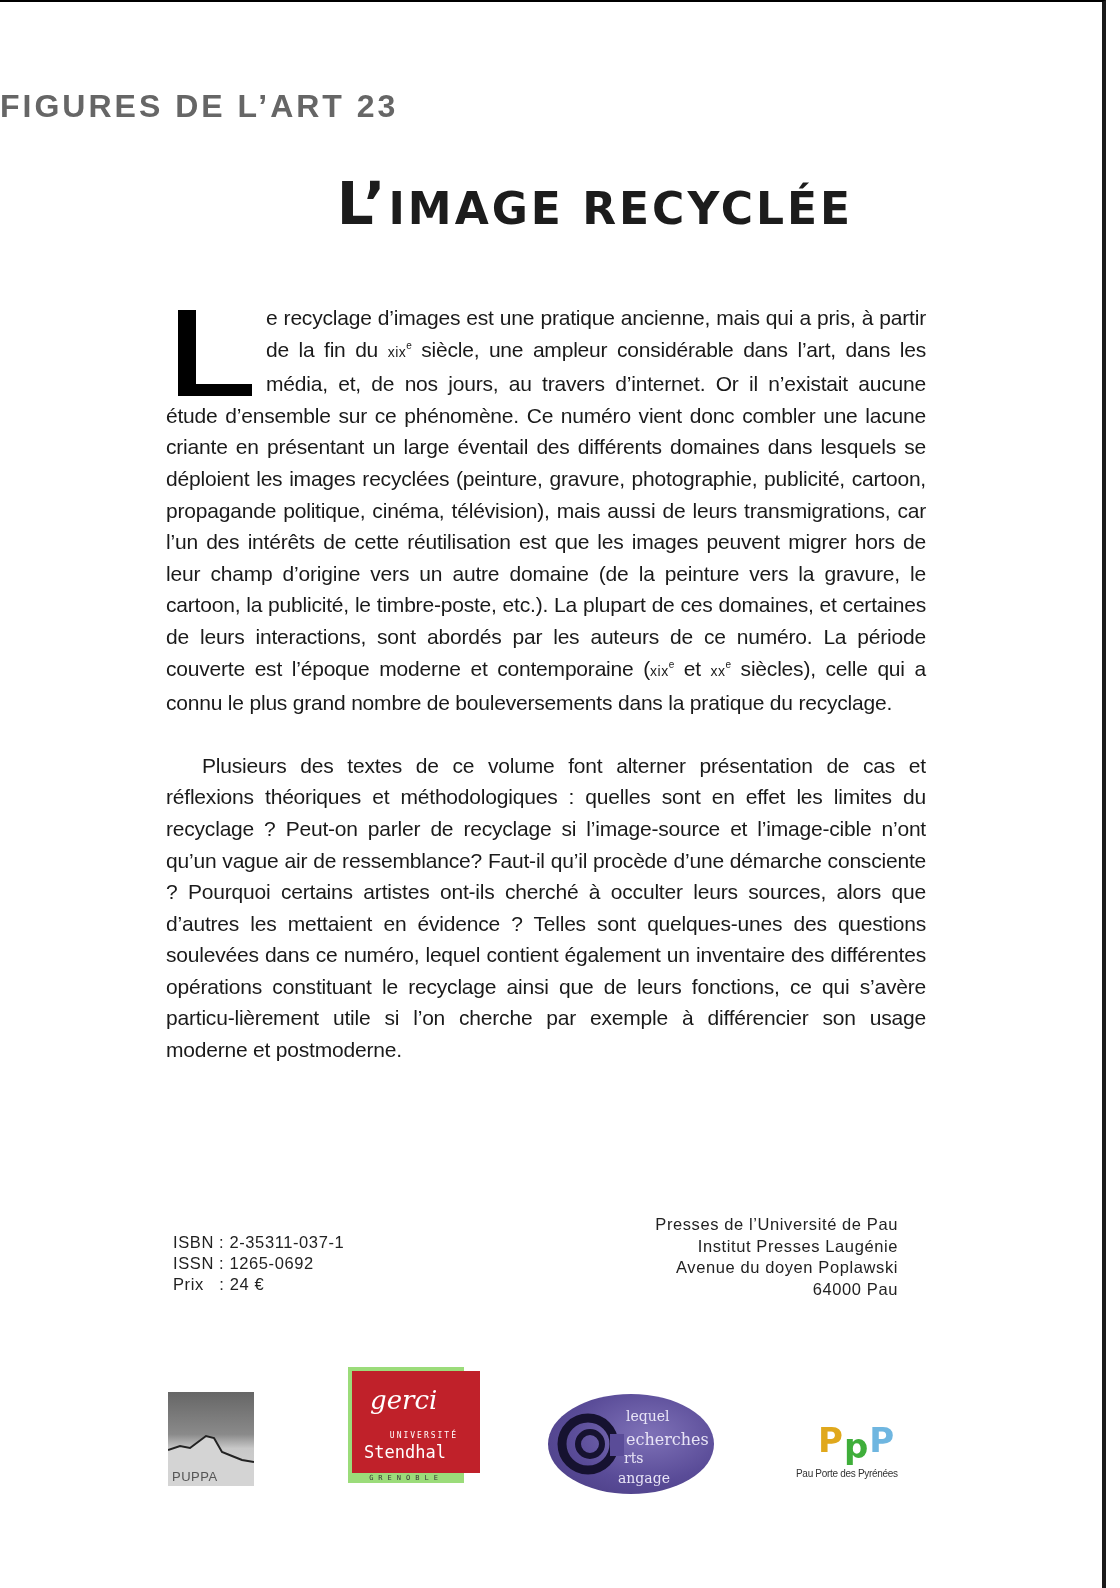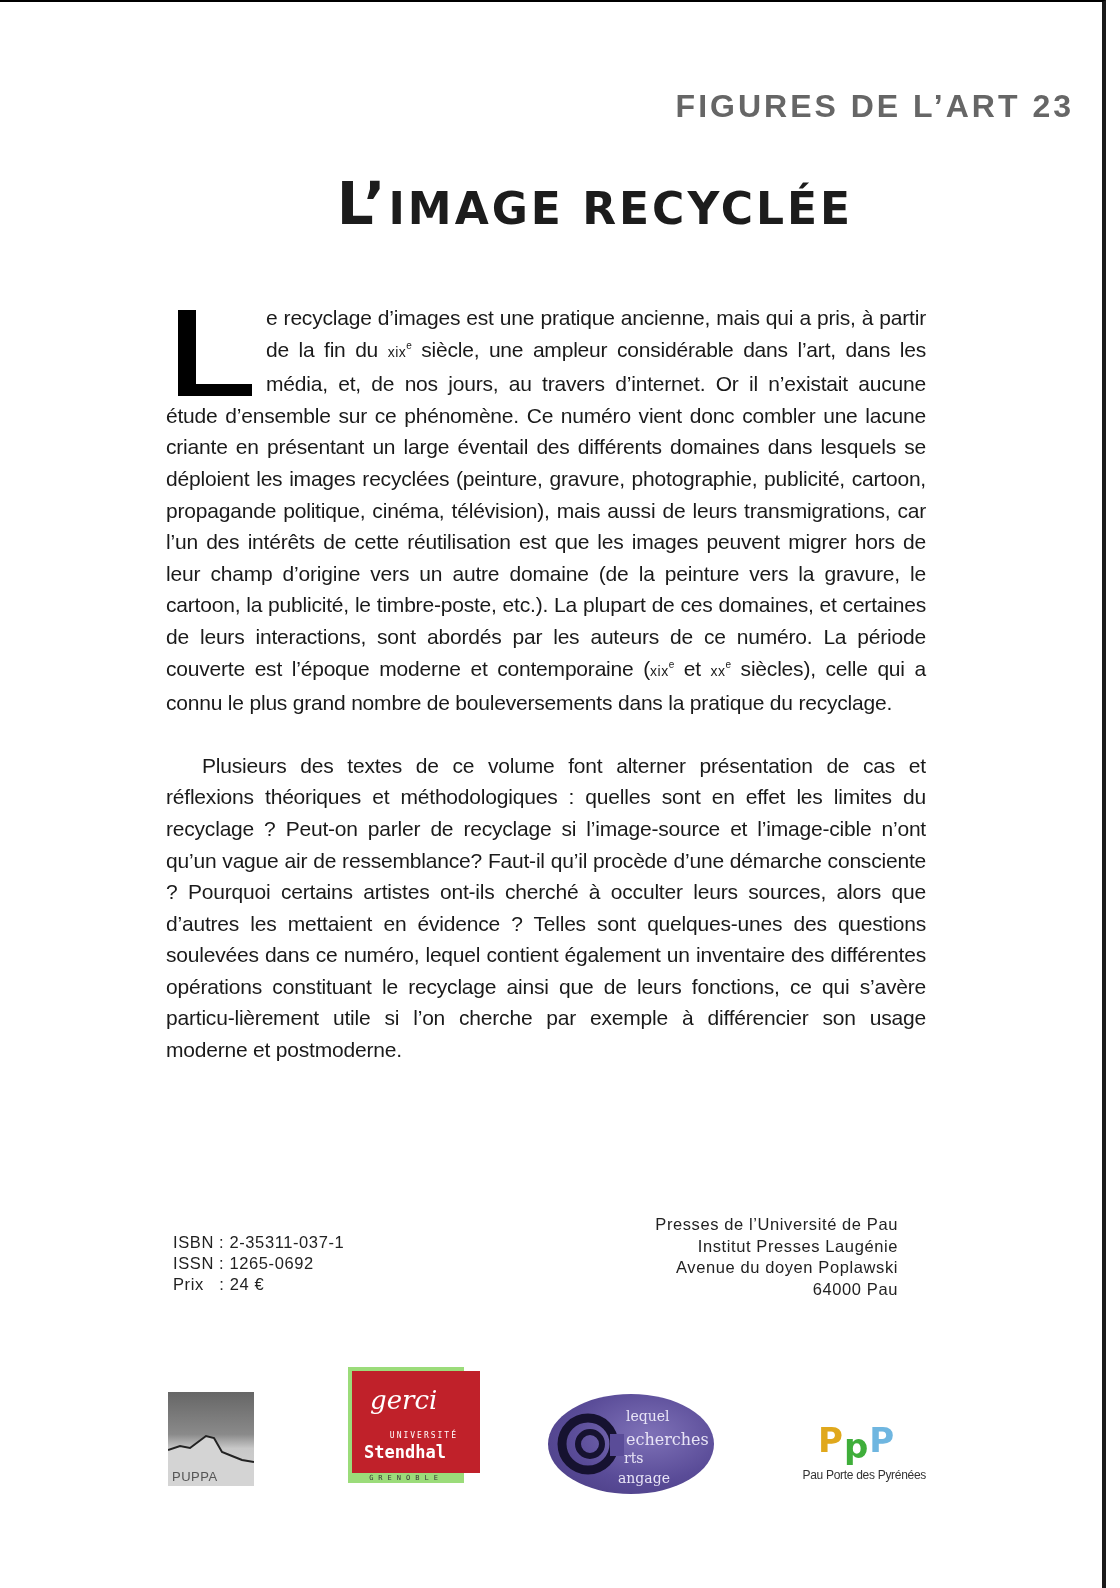--- a/index.html
+++ b/index.html
@@ -3,21 +3,21 @@
 <meta charset="utf-8">
 <style>
   html, body { margin: 0; padding: 0; background: #ffffff; }
   body { width: 1120px; height: 1588px; position: relative; overflow: hidden; }
   .page {
     position: absolute; left: 0; top: 0; width: 1106px; height: 1588px;
     border-top: 2px solid #000; border-right: 4px solid #1a1a1a;
     box-sizing: border-box; background: #fff;
   }
   .series {
-    position: absolute; left: 0; width: 1074px; top: 86px; text-align: right;
+    position: absolute; left: 0; width: 1074px; top: 86px; text-align: left;
     font-family: "Liberation Sans", sans-serif; font-weight: bold;
     font-size: 32px; letter-spacing: 3px; color: #666;
   }
   .title {
     position: absolute; left: 0; width: 1106px; top: 168px; text-align: center;
     font-family: "DejaVu Sans", sans-serif; font-weight: bold; color: #1c1c1c;
     letter-spacing: 3px;
     padding-left: 42px;
   }
   .title .big { font-size: 58px; }
@@ -65,21 +65,21 @@
   .gerci .g1 {
     position: absolute; left: 18px; top: 14px; font-family: "DejaVu Serif", serif; font-style: italic;
     font-size: 26px; color: #fff;
   }
   .gerci .g2 {
     position: absolute; left: 0; width: 106px; top: 60px; text-align: right;
     font-family: "DejaVu Sans Mono", monospace; font-size: 8px; color: #fff; letter-spacing: 2px;
   }
   .gerci .g3 {
     position: absolute; left: 0; width: 106px; top: 71px; text-align: center;
-    font-family: "DejaVu Sans Mono", monospace; font-size: 17px; font-weight: bold; color: #fff;
+    font-family: "DejaVu Sans Mono", monospace; font-size: 17px; font-weight: normal; color: #fff;
   }
   .gerci .g4 {
     position: absolute; left: 0; width: 116px; bottom: 1px; text-align: center;
     font-family: "DejaVu Sans Mono", monospace; font-size: 7px; color: #333; letter-spacing: 5px;
   }
   .crealang {
     left: 548px; top: 1392px; width: 166px; height: 100px; border-radius: 50%;
     background: radial-gradient(ellipse at 60% 40%, #7f72b8 0%, #5a4c98 55%, #473a80 100%);
     overflow: hidden;
   }
@@ -89,22 +89,22 @@
   }
   .ppp { left: 796px; top: 1418px; width: 140px; height: 64px; }
   .ppp .letters {
     position: absolute; left: 22px; top: 0; font-family: "DejaVu Sans", sans-serif;
     font-weight: bold; font-size: 34px; letter-spacing: 1px;
   }
   .ppp .letters span:nth-child(1) { color: #e0a81c; }
   .ppp .letters span:nth-child(2) { color: #3fae3a; position: relative; top: 6px; }
   .ppp .letters span:nth-child(3) { color: #6fb6e0; }
   .ppp .cap {
-    position: absolute; left: 0; top: 48px; width: 130px; text-align: right;
-    font-family: "Liberation Sans", sans-serif; font-size: 12px; color: #333; letter-spacing: -0.3px;
+    position: absolute; left: 0; top: 48px; width: 130px; text-align: left;
+    font-family: "Liberation Sans", sans-serif; font-size: 10px; color: #333; letter-spacing: -0.3px;
   }
 </style>
 </head>
 <body>
 
 <div class="page">
 
   <div class="series">FIGURES DE L’ART 23</div>
 
   <div class="title">

